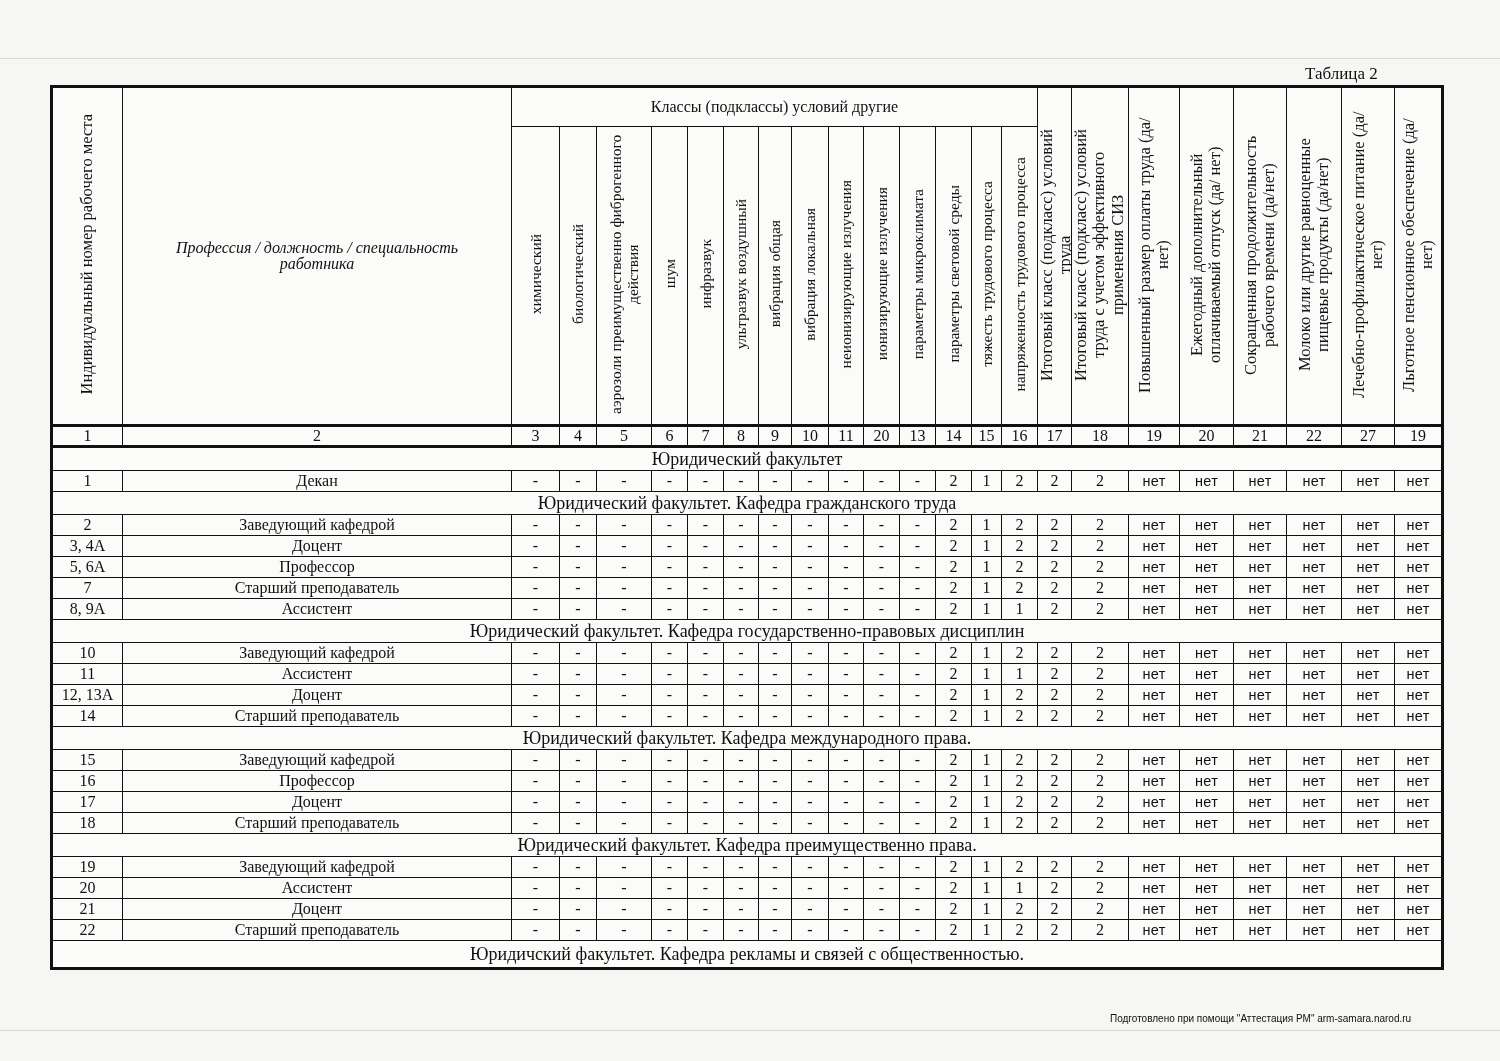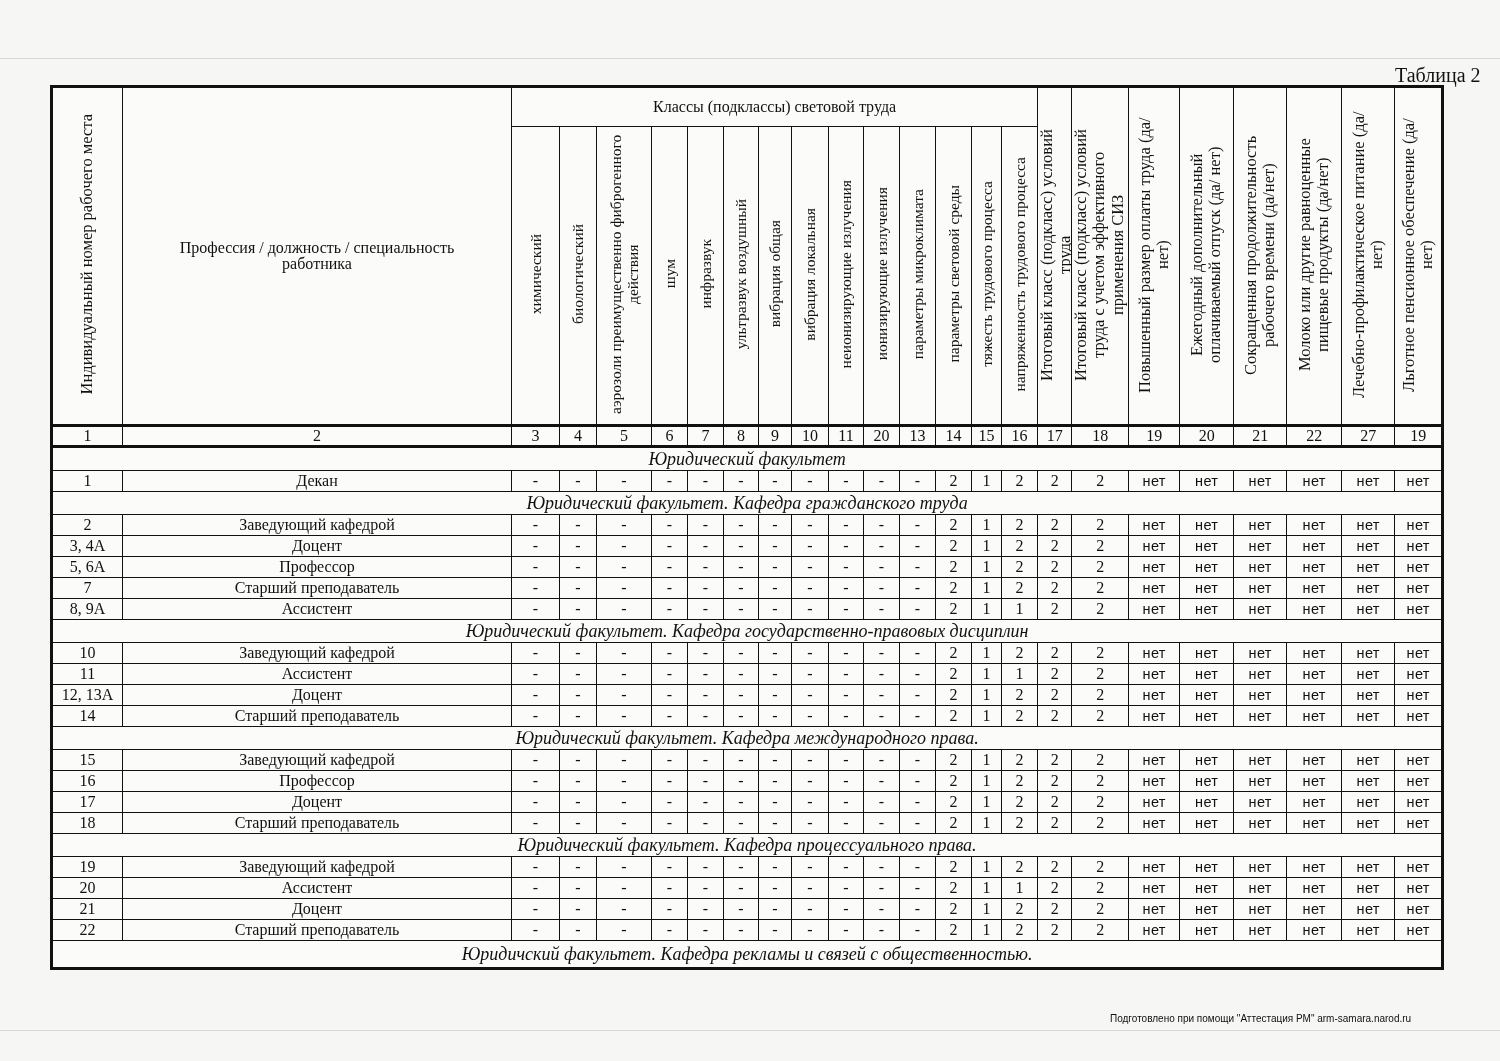--- a/index.html
+++ b/index.html
@@ -1,20 +1,20 @@
 <!DOCTYPE html>
 <html><head>
 <meta charset="utf-8">
 <style>
   html, body { margin:0; padding:0; }
   body {
     width:1500px; height:1061px; position:relative; overflow:hidden;
     background:#f6f6f4; font-family:"Liberation Serif", "DejaVu Serif", serif; color:#111;
   }
-  .table-caption { position:absolute; left:1395px; top:64px; font-size:20px; }
+  .table-caption { position:absolute; left:1305px; top:64px; font-size:17px; }
   .footer-note { position:absolute; left:1110px; top:1013px; font-size:10px; font-family:"Liberation Sans", sans-serif; }
   .scan-line { position:absolute; left:0; width:1500px; height:1px; background:#d8d8d4; }
   table.main {
     position:absolute; left:50px; top:85px; width:1392px;
     border-collapse:collapse; table-layout:fixed; background:#fbfbfa;
     border:3px solid #111;
   }
   table.main td, table.main th {
     border:1.5px solid #111; padding:0; text-align:center; vertical-align:middle;
     font-weight:normal; overflow:hidden; font-size:16px; line-height:1;
@@ -23,21 +23,21 @@
   .vert-cell { height:297px; position:relative; }
   .vert {
     writing-mode:vertical-rl; transform:rotate(180deg);
     margin:0 auto; display:inline-block; text-align:center; white-space:normal;
     font-size:15.5px; line-height:1.12; max-height:292px;
   }
   .vert.big { font-size:16.5px; }
   .prof-head { font-size:16.5px; line-height:1.4; }
   tr.nums td { height:18px; font-size:16px; border-bottom:3px solid #111; }
   tr.nums td { border-top:3px solid #111; }
-  tr.section td { height:22px; font-style:italic; font-size:18px; }
+  tr.section td { height:22px; font-size:18px; }
   tr.row td { height:20px; font-size:16px; }
   tr.row td.dash { font-size:16px; }
   tr.row td.net { font-size:14.5px; font-family:"Liberation Sans", "DejaVu Sans", sans-serif; letter-spacing:0.3px; }
   tr.section.last td { height:26px;text-align:center; }
 </style>
 </head>
 <body>
 
 <div class="scan-line" style="top:58px;"></div>
 <div class="scan-line" style="top:1030px;"></div>
@@ -70,23 +70,23 @@
       <col style="width:55px">
       <col style="width:53px">
       <col style="width:48px">
   </colgroup>
   <thead>
     <tr>
       <th rowspan="2" class="vert-cell">
         <span class="vert big">Индивидуальный номер рабочего места</span>
       </th>
       <th rowspan="2" class="prof-head">
-        <span style="display:inline-block;width:330px;">Профессия / должность / специальность работника</span>
+        <span style="display:inline-block;width:330px;font-style:italic;">Профессия / должность / специальность работника</span>
       </th>
-      <th colspan="14" class="hdr-title">Классы (подклассы) световой труда</th>
+      <th colspan="14" class="hdr-title">Классы (подклассы) условий другие</th>
       <th rowspan="2" class="vert-cell"><span class="vert big">Итоговый класс (подкласс) условий труда</span></th>
       <th rowspan="2" class="vert-cell"><span class="vert big">Итоговый класс (подкласс) условий труда с учетом эффективного применения СИЗ</span></th>
       <th rowspan="2" class="vert-cell"><span class="vert big">Повышенный размер оплаты труда (да/нет)</span></th>
       <th rowspan="2" class="vert-cell"><span class="vert big">Ежегодный дополнительный оплачиваемый отпуск (да/ нет)</span></th>
       <th rowspan="2" class="vert-cell"><span class="vert big">Сокращенная продолжительность рабочего времени (да/нет)</span></th>
       <th rowspan="2" class="vert-cell"><span class="vert big">Молоко или другие равноценные пищевые продукты (да/нет)</span></th>
       <th rowspan="2" class="vert-cell"><span class="vert big">Лечебно-профилактическое питание (да/нет)</span></th>
       <th rowspan="2" class="vert-cell"><span class="vert big">Льготное пенсионное обеспечение (да/нет)</span></th>
     </tr>
     <tr id="factor-row">
@@ -503,21 +503,21 @@
         <td class="">2</td>
         <td class="">2</td>
         <td class="net">нет</td>
         <td class="net">нет</td>
         <td class="net">нет</td>
         <td class="net">нет</td>
         <td class="net">нет</td>
         <td class="net">нет</td>
       </tr>
       <tr class="section">
-        <td colspan="24">Юридический факультет. Кафедра процессуального права.</td>
+        <td colspan="24">Юридический факультет. Кафедра преимущественно права.</td>
       </tr>
       <tr class="row">
         <td>19</td>
         <td>Заведующий кафедрой</td>
         <td class="dash">-</td>
         <td class="dash">-</td>
         <td class="dash">-</td>
         <td class="dash">-</td>
         <td class="dash">-</td>
         <td class="dash">-</td>

